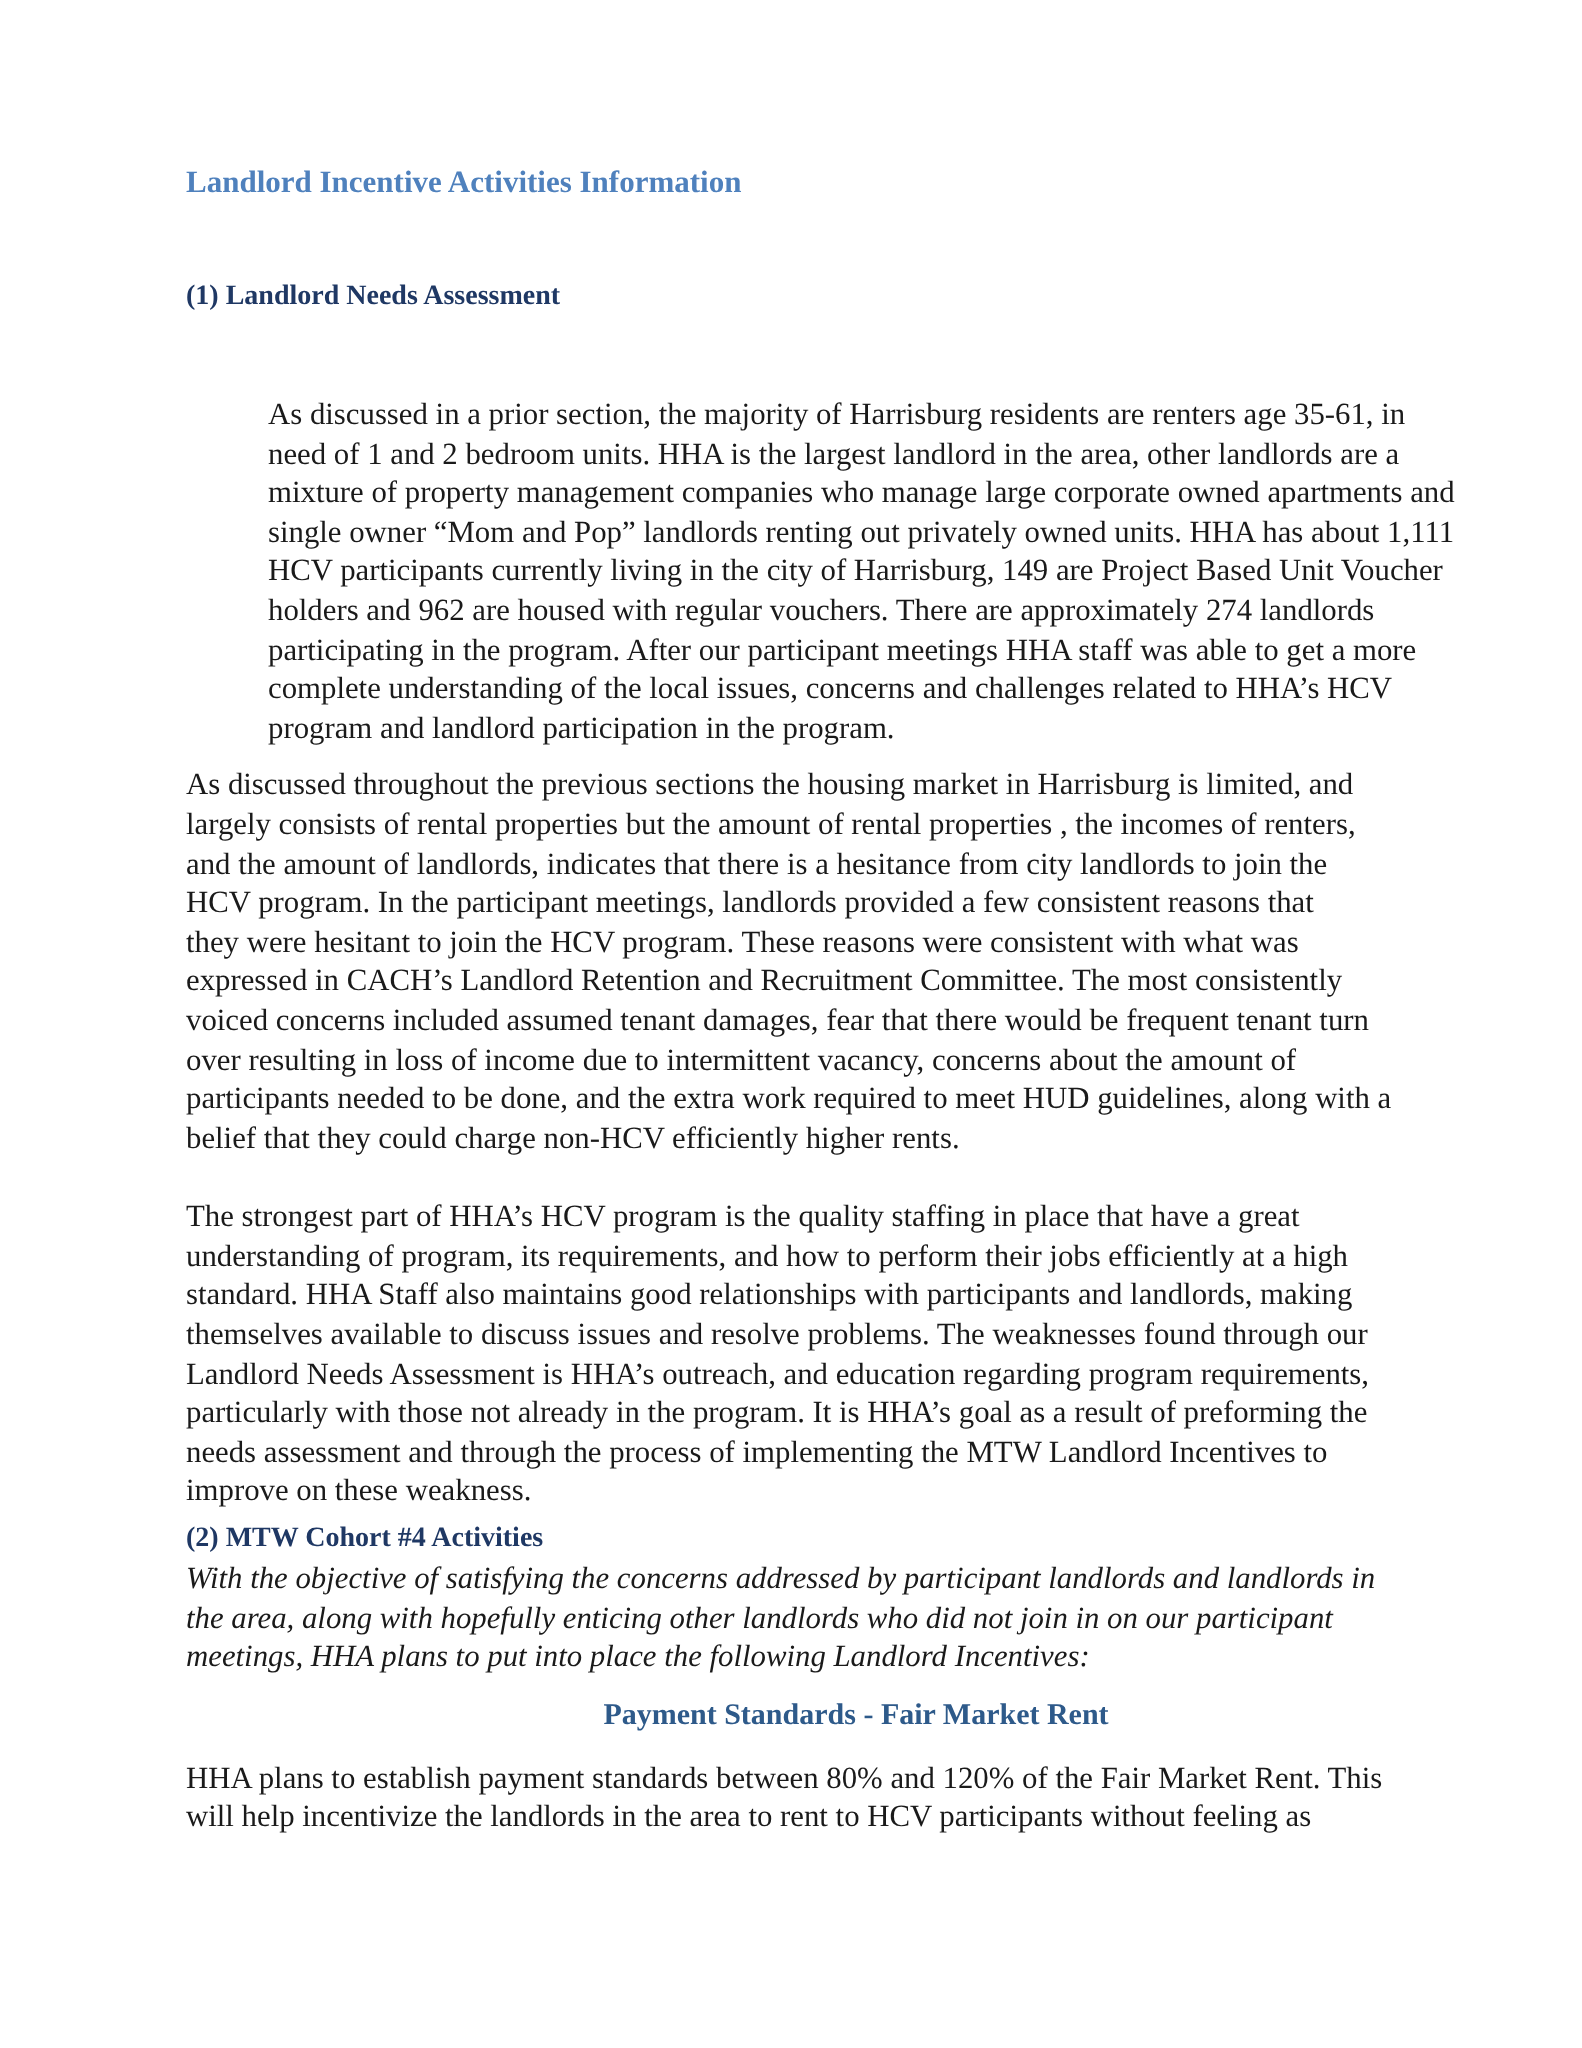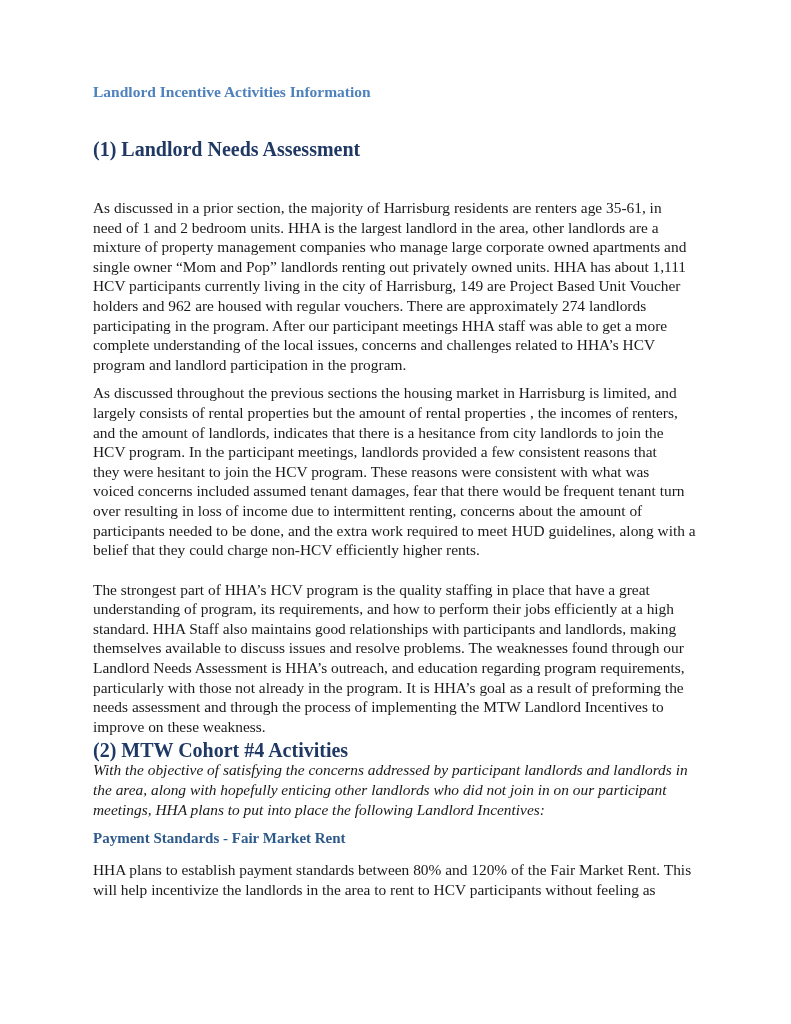--- a/index.html
+++ b/index.html
@@ -23,45 +23,46 @@
     }
     .doc-title {
       font-size: 15.5px;
       font-weight: bold;
       color: #4f81bd;
       margin: 0;
       line-height: 20px;
       height: 20px;
     }
     .section-heading {
-      font-size: 20px;
+      font-size: 14px;
       font-weight: bold;
       color: #1f3864;
       margin: 0;
       line-height: 20px;
     }
     .sub-heading {
       font-size: 15px;
       font-weight: bold;
       color: #2e5a8a;
       margin: 0;
       line-height: 20px;
+      text-align: center;
     }
     .para {
       font-size: 15.4px;
       line-height: 19.6px;
       margin: 0;
       color: #1a1a1a;
       white-space: nowrap;
     }
     .para .line {
       display: block;
     }
     #h1 { margin-top: 37px; }
-    #p1 { margin-top: 39px; }
+    #p1 { margin-top: 39px; margin-left: 41px; }
     #p2 { margin-top: 9px; }
     #p3 { margin-top: 20px; }
     #h2 { margin-top: 4px; }
     #p4 { margin-top: 0px; font-style: italic; }
     #h3 { margin-top: 9px; }
     #p5 { margin-top: 12px; }
   </style>
 </head>
 <body>
 
@@ -82,22 +83,23 @@
     <span class="line">complete understanding of the local issues, concerns and challenges related to HHA’s HCV</span>
     <span class="line">program and landlord participation in the program.</span>
   </p>
 
   <p id="p2" class="para">
     <span class="line">As discussed throughout the previous sections the housing market in Harrisburg is limited, and</span>
     <span class="line">largely consists of rental properties but the amount of rental properties , the incomes of renters,</span>
     <span class="line">and the amount of landlords, indicates that there is a hesitance from city landlords to join the</span>
     <span class="line">HCV program.  In the participant meetings, landlords provided a few consistent reasons  that</span>
     <span class="line">they were hesitant to join the HCV program. These reasons were consistent with what was</span>
+    <span class="line">expressed in CACH’s Landlord Retention and Recruitment Committee.  The most consistently</span>
     <span class="line">voiced concerns included assumed tenant damages, fear that there would be frequent tenant turn</span>
-    <span class="line">over resulting in loss of income due to intermittent renting, concerns about the amount of</span>
+    <span class="line">over resulting in loss of income due to intermittent vacancy, concerns about the amount of</span>
     <span class="line">participants needed to be done, and the extra work required to meet HUD guidelines, along with a</span>
     <span class="line">belief that they could charge non-HCV efficiently higher rents.</span>
   </p>
 
   <p id="p3" class="para">
     <span class="line">The strongest part of HHA’s HCV program is the quality staffing in place that have a great</span>
     <span class="line">understanding of program, its requirements, and how to perform their jobs efficiently at a high</span>
     <span class="line">standard. HHA Staff also maintains good relationships with participants and landlords, making</span>
     <span class="line">themselves available to discuss issues and resolve problems.  The weaknesses found through our</span>
     <span class="line">Landlord Needs Assessment is HHA’s outreach, and education regarding program requirements,</span>

